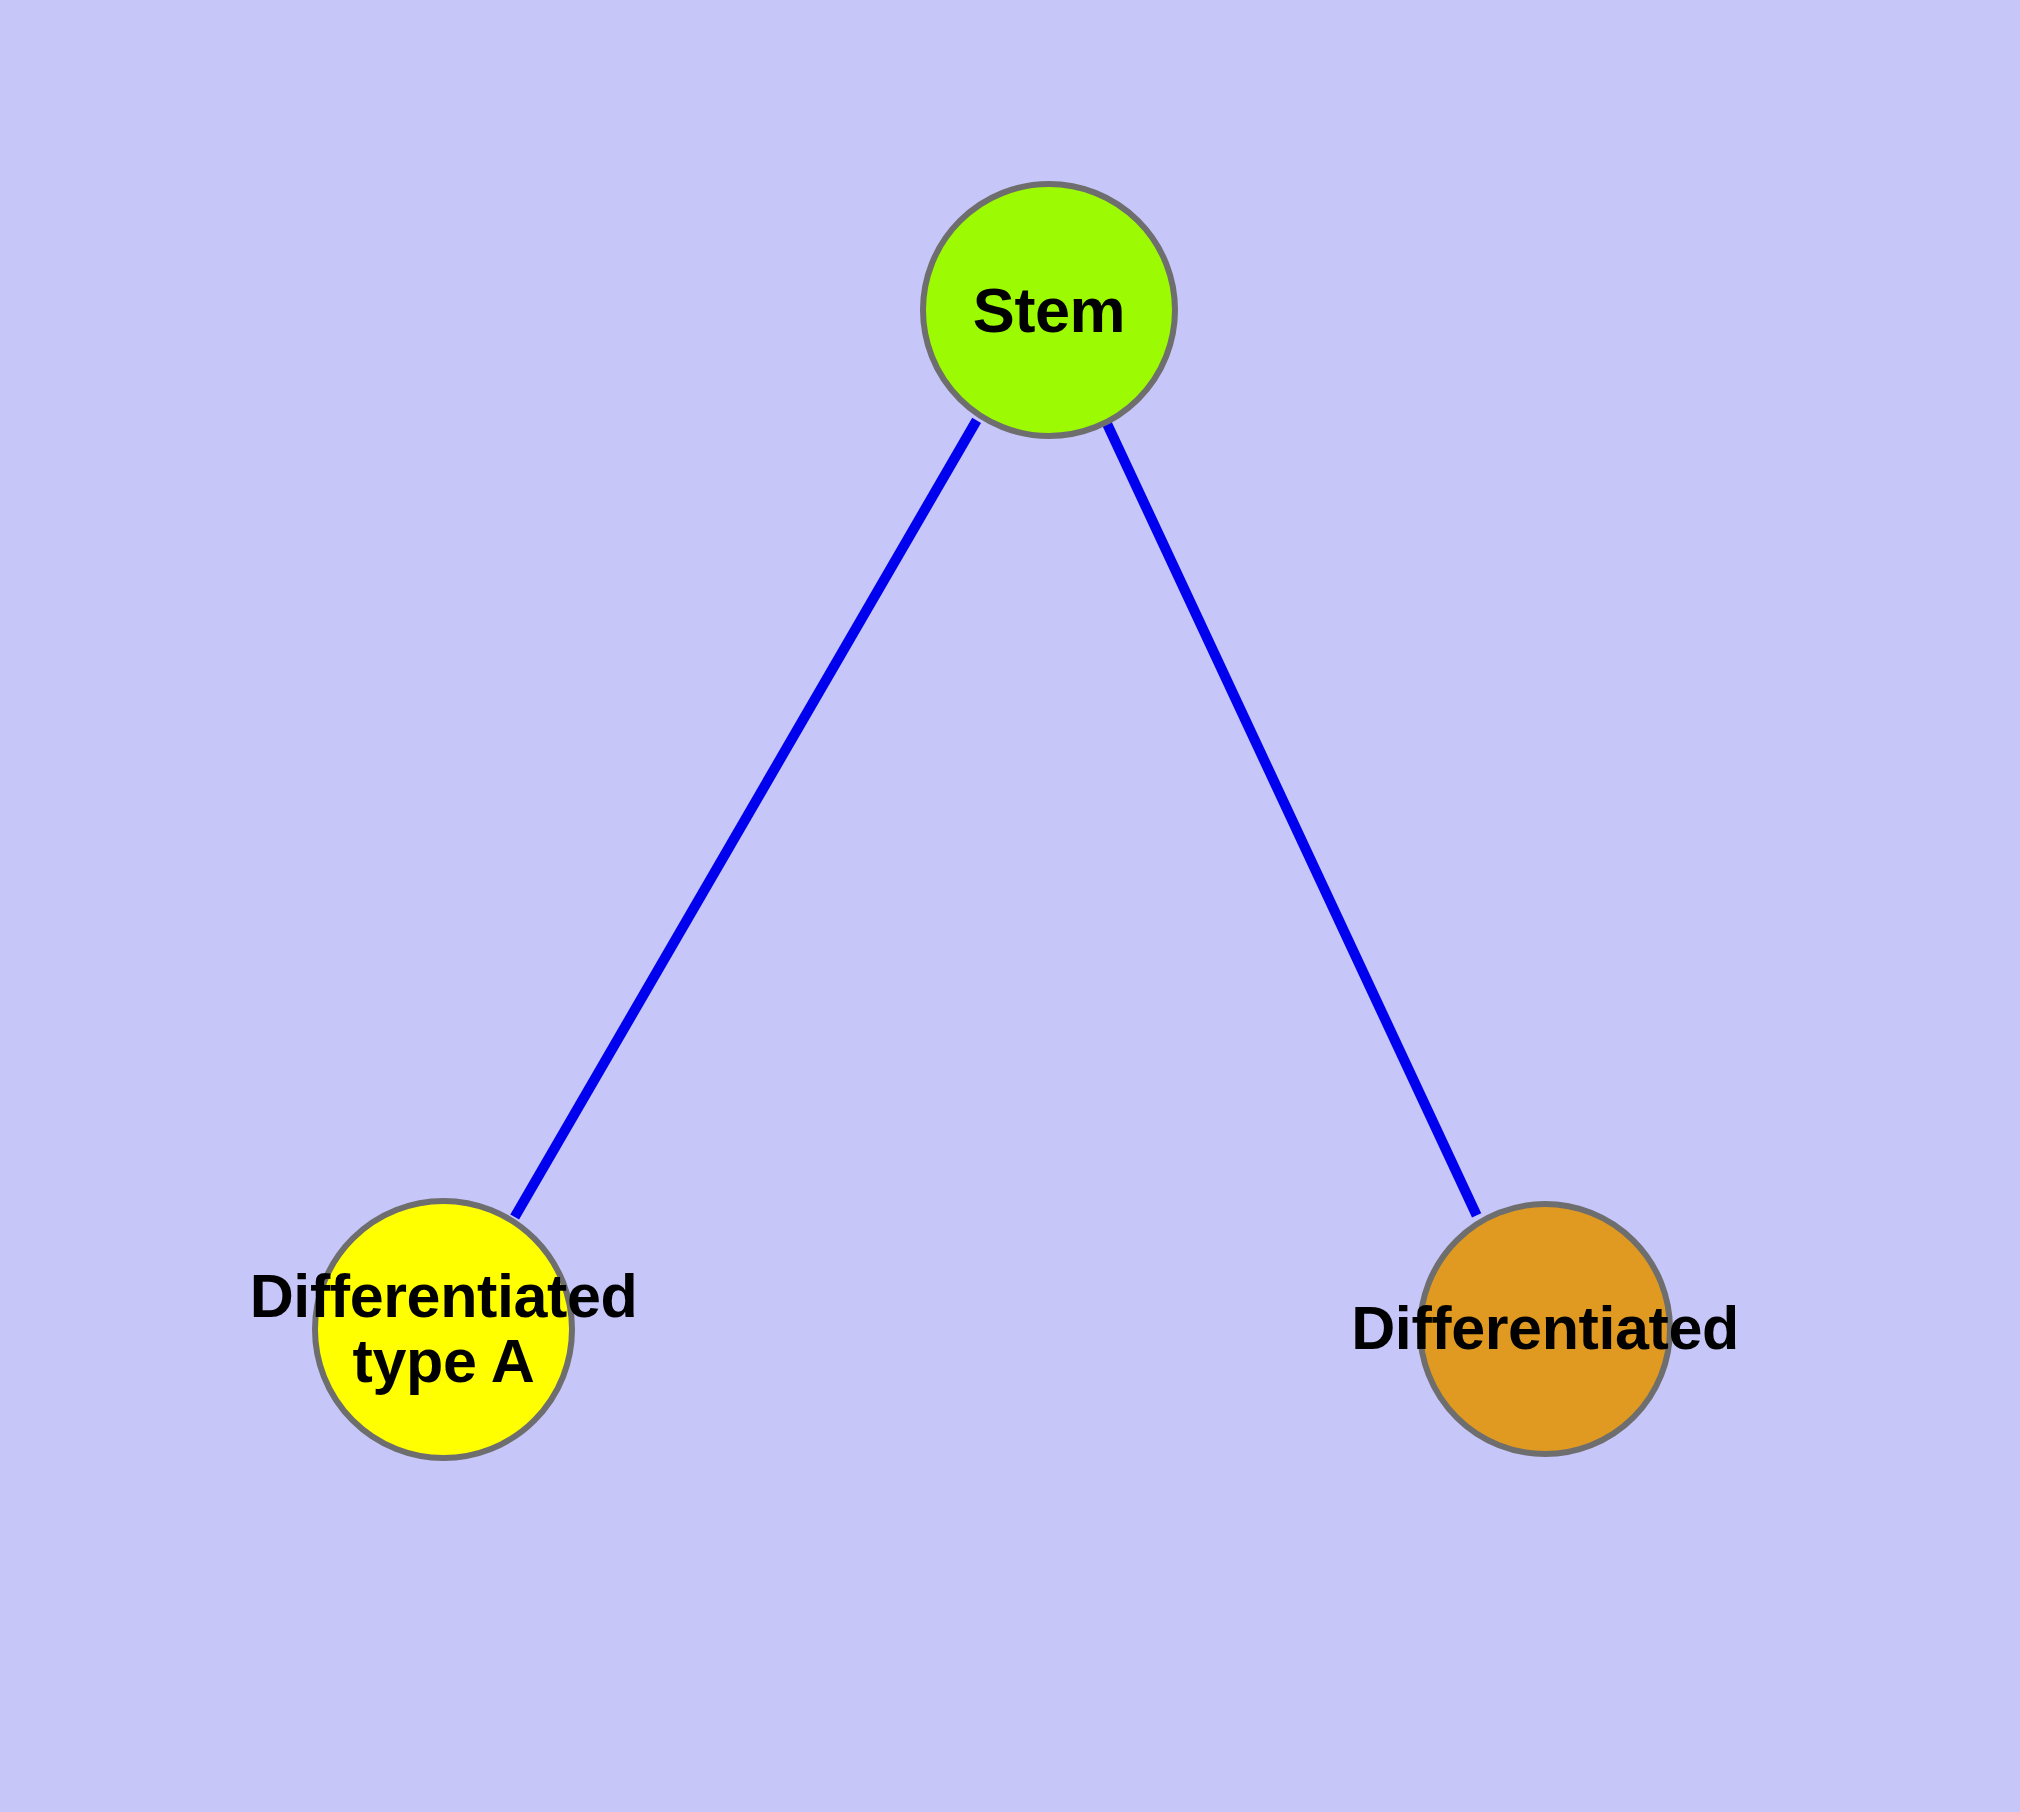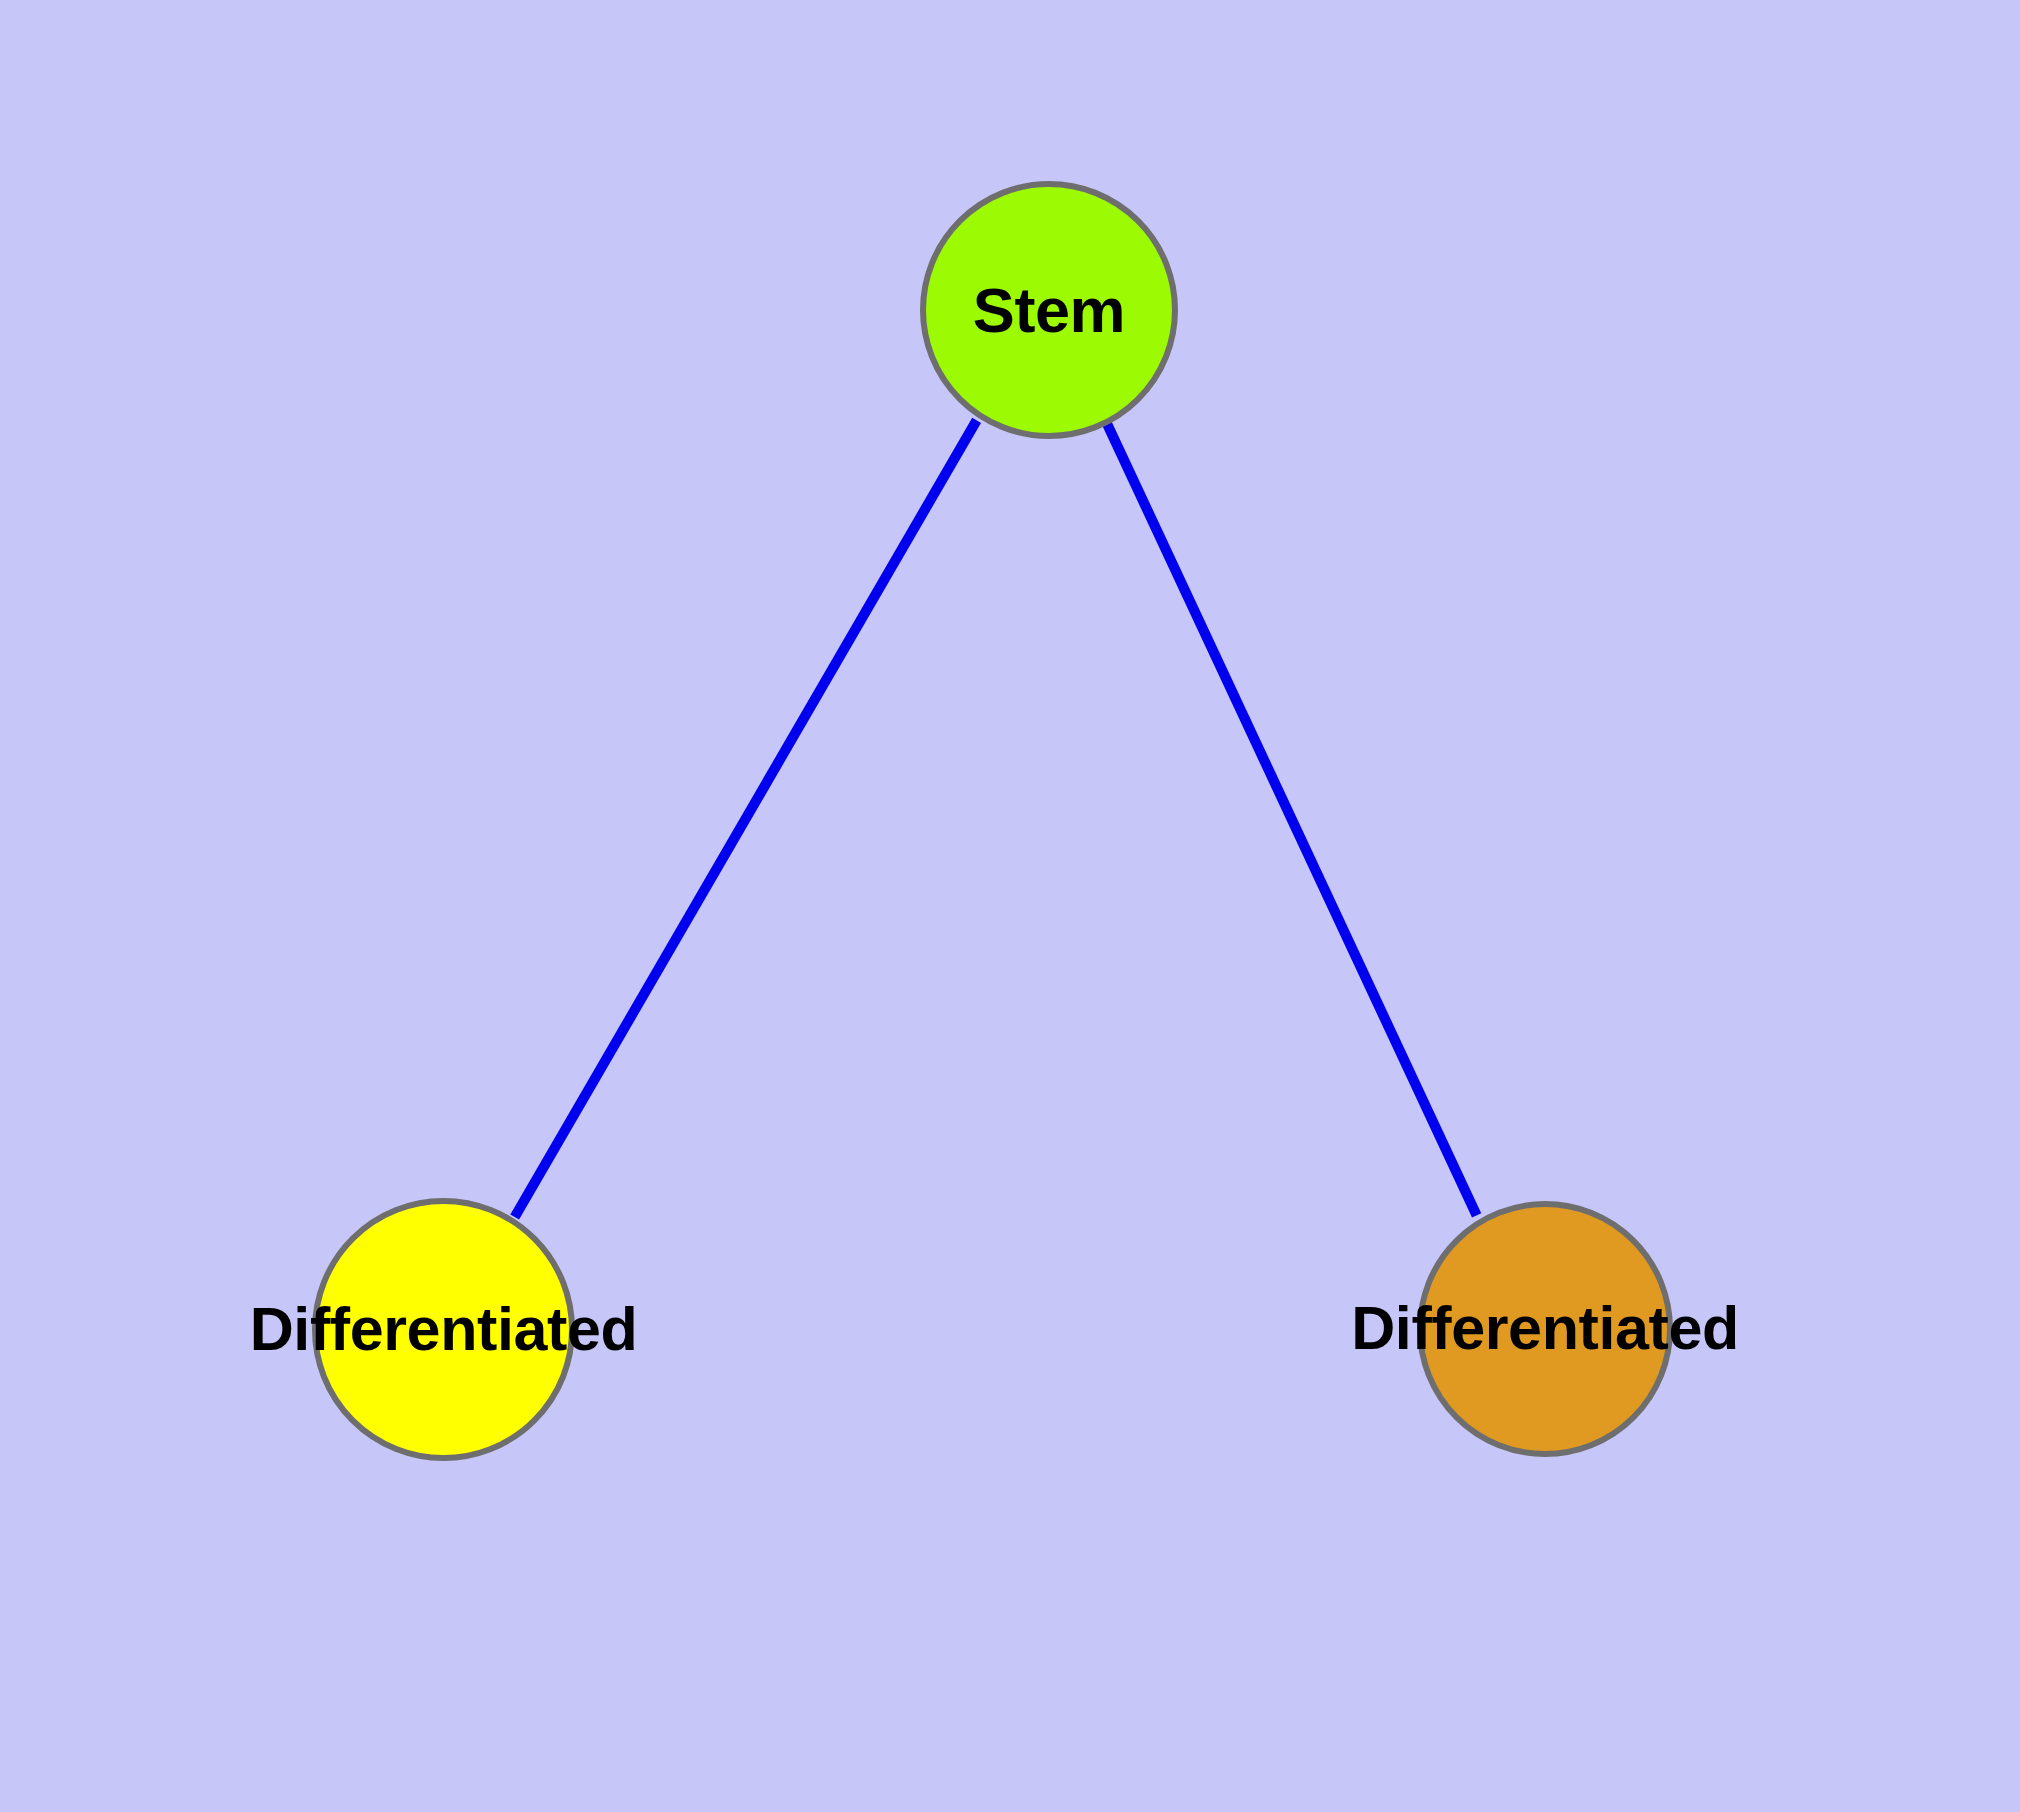--- a/index.html
+++ b/index.html
@@ -104,20 +104,21 @@
 
   <div id="node-stem" class="node" style="left: 920px; top: 181px; width: 258px; height: 258px; background: rgb(156, 250, 2); border-color: rgb(110, 110, 110);">
     <span class="node-label" style="color: rgb(0, 0, 0);">
       <span class="line">Stem</span>
     </span>
   </div>
 
   <div id="node-diff-a" class="node" style="left: 312px; top: 1198px; width: 263px; height: 263px; background: rgb(255, 255, 0); border-color: rgb(110, 110, 110);">
     <span class="node-label" style="color: rgb(0, 0, 0);">
       <span class="line">Differentiated</span>
+      <span class="line">type A</span>
     </span>
   </div>
 
   <div id="node-diff-b" class="node" style="left: 1417px; top: 1201px; width: 256px; height: 256px; background: rgb(224, 154, 33); border-color: rgb(110, 110, 110);">
     <span class="node-label" style="color: rgb(0, 0, 0);">
       <span class="line">Differentiated</span>
     </span>
   </div>
 
 </div>

